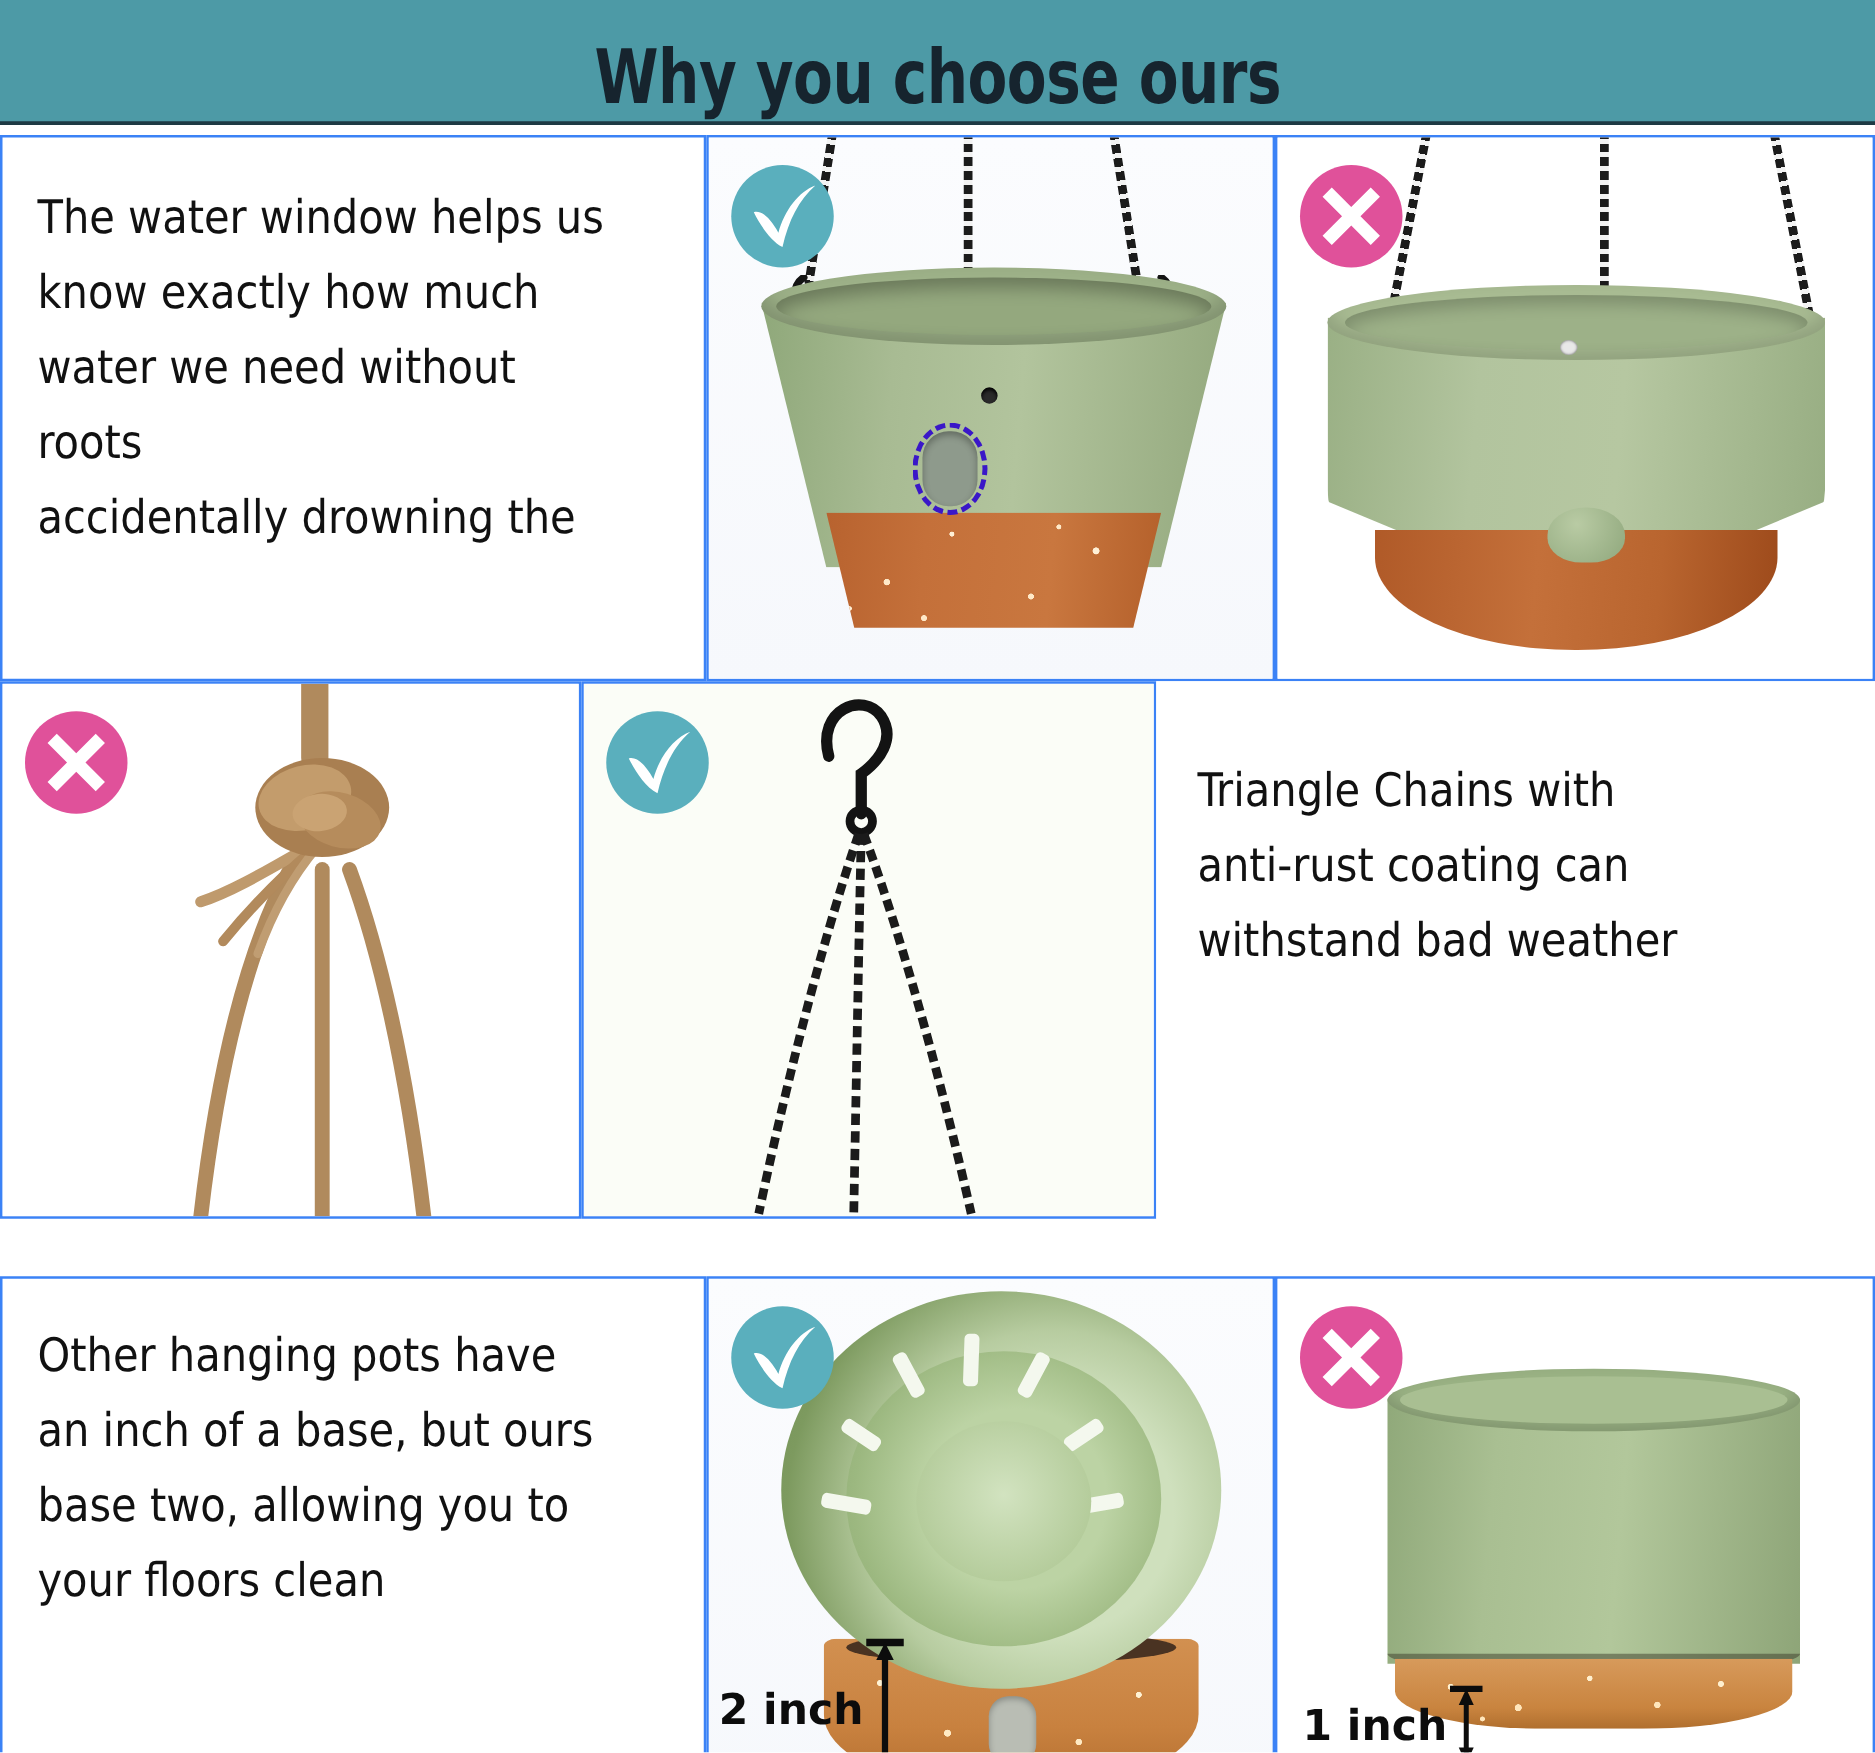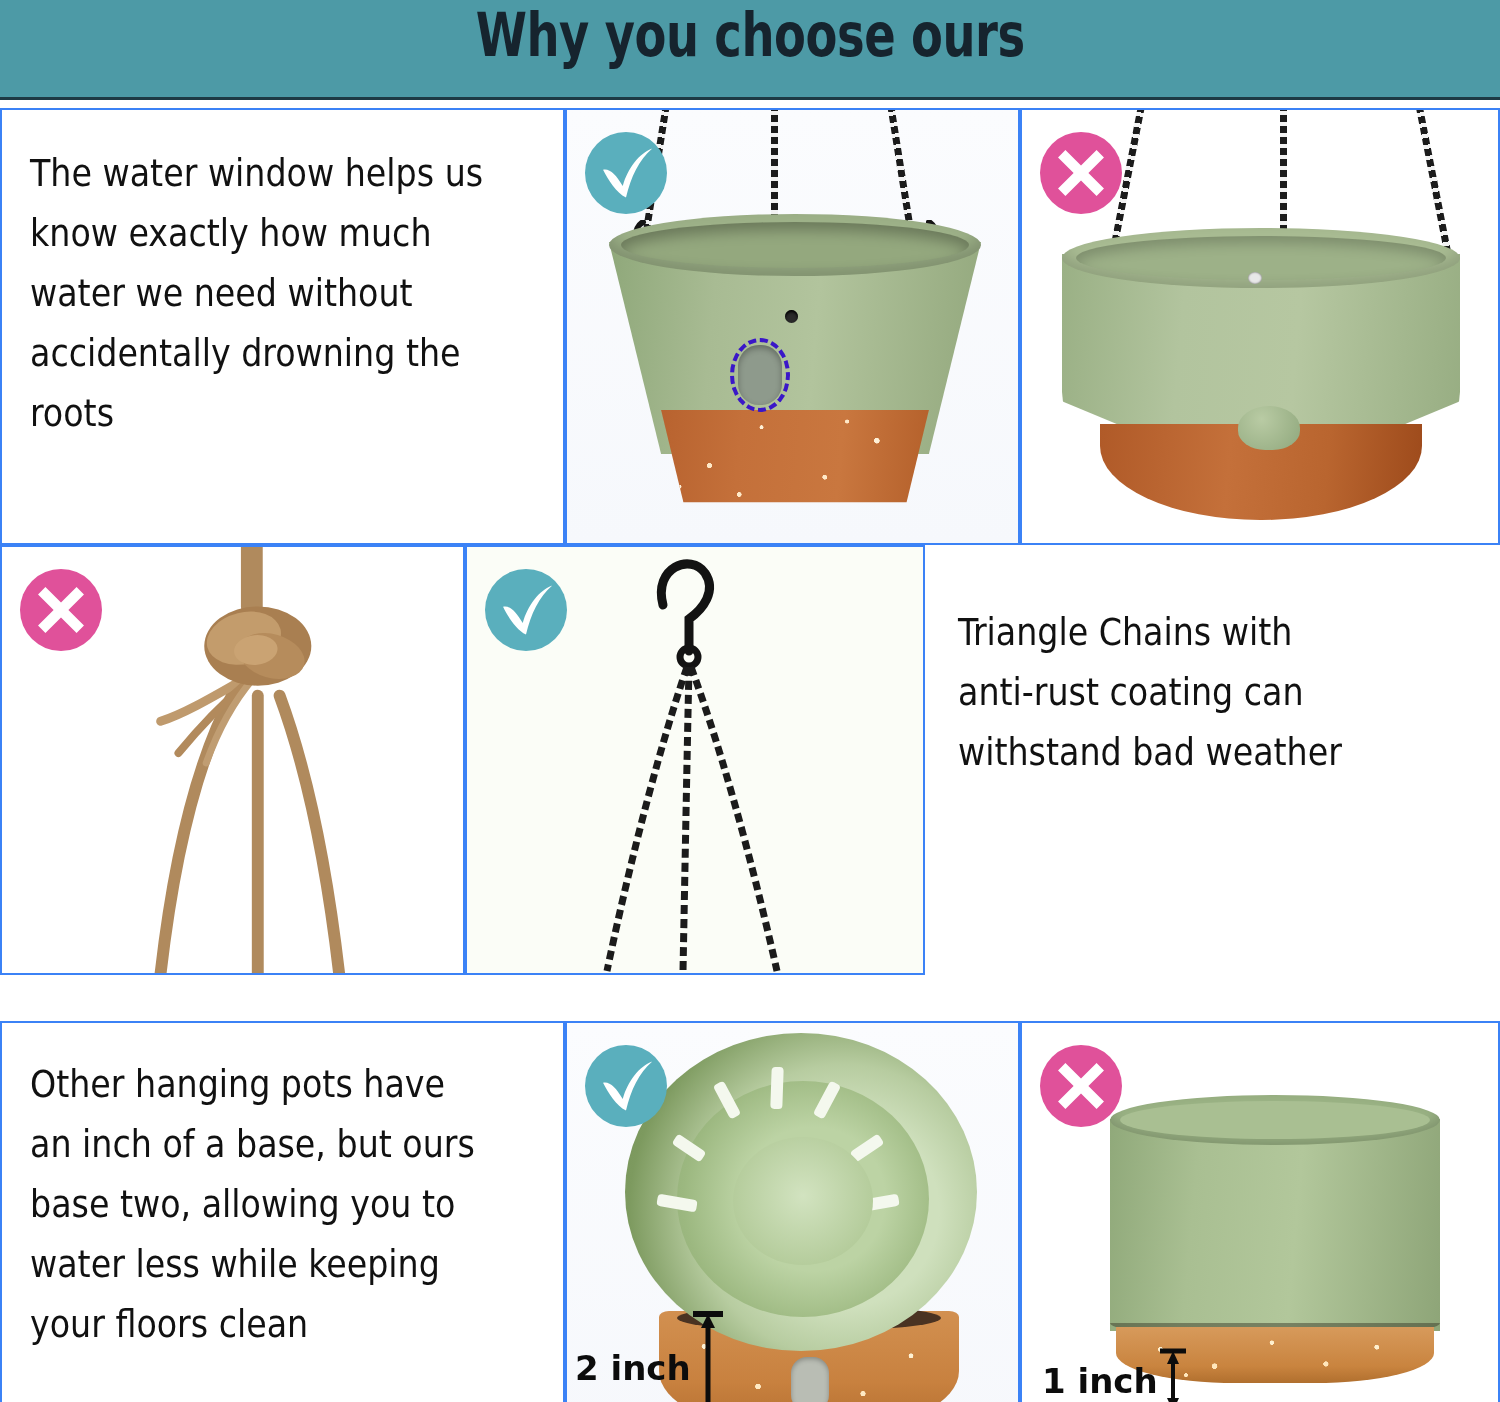--- a/index.html
+++ b/index.html
@@ -1,21 +1,21 @@
 <!DOCTYPE html>
 <html><head>
 <meta charset="utf-8">
 <style>
   html,body{margin:0;padding:0;background:#ffffff;}
   body{font-family:"Liberation Sans", sans-serif;}
   .page{position:relative;width:1500px;height:1402px;background:#ffffff;overflow:hidden;}
 
   
   .header{position:absolute;left:0;top:0;width:1500px;height:100px;
-    background:#4d9aa6;display:flex;align-items:flex-start;justify-content:center;
+    background:#4d9aa6;display:flex;align-items:flex-end;justify-content:center;
     border-bottom:3px solid #1e3a44;box-sizing:border-box;}
   .header-title{font-family:"DejaVu Sans Condensed","Liberation Sans",sans-serif;
     font-size:60px;font-weight:700;color:#16242e;letter-spacing:-.5px;
     transform:scaleX(.86);transform-origin:center;white-space:nowrap;}
 
   
   .grid{position:absolute;left:0;top:100px;width:1500px;height:1302px;}
   .cell{position:absolute;box-sizing:border-box;overflow:hidden;background:#ffffff;}
   .bdr{border:2px solid #3b82f6;}
 
@@ -173,22 +173,22 @@
     <div class="header-title">Why you choose ours</div>
   </div>
 
   <div class="grid">
 
     <div class="cell bdr r1 c-text-l">
       <div class="copy">
         <p>The water window helps us</p>
         <p>know exactly how much</p>
         <p>water we need without</p>
+        <p>roots</p>
         <p>accidentally drowning the</p>
-        <p>roots</p>
       </div>
     </div>
 
     <div class="cell bdr r1 c-mid">
       <div class="stage tintblue">
 
         <div class="chain" style="left:86px;top:-6px;height:126px;transform:rotate(9deg);"></div>
         <div class="chain" style="left:204px;top:-6px;height:168px;"></div>
         <div class="chain" style="left:330px;top:-6px;height:126px;transform:rotate(-9deg);"></div>
         <svg style="position:absolute;left:60px;top:110px;" width="60" height="58" viewBox="0 0 60 58">
@@ -288,21 +288,20 @@
         <p>anti-rust coating can</p>
         <p>withstand bad weather</p>
       </div>
     </div>
 
     <div class="cell bdr r3 c-text-l">
       <div class="copy r3p">
         <p>Other hanging pots have</p>
         <p>an inch of a base, but ours</p>
         <p>base two, allowing you to</p>
-        <p>water less while keeping</p>
         <p>your floors clean</p>
       </div>
     </div>
 
     <div class="cell bdr r3 c-mid">
       <div class="stage tintblue">
         <div class="saucer">
           <div class="lip"></div>
           <div class="win2"></div>
         </div>

